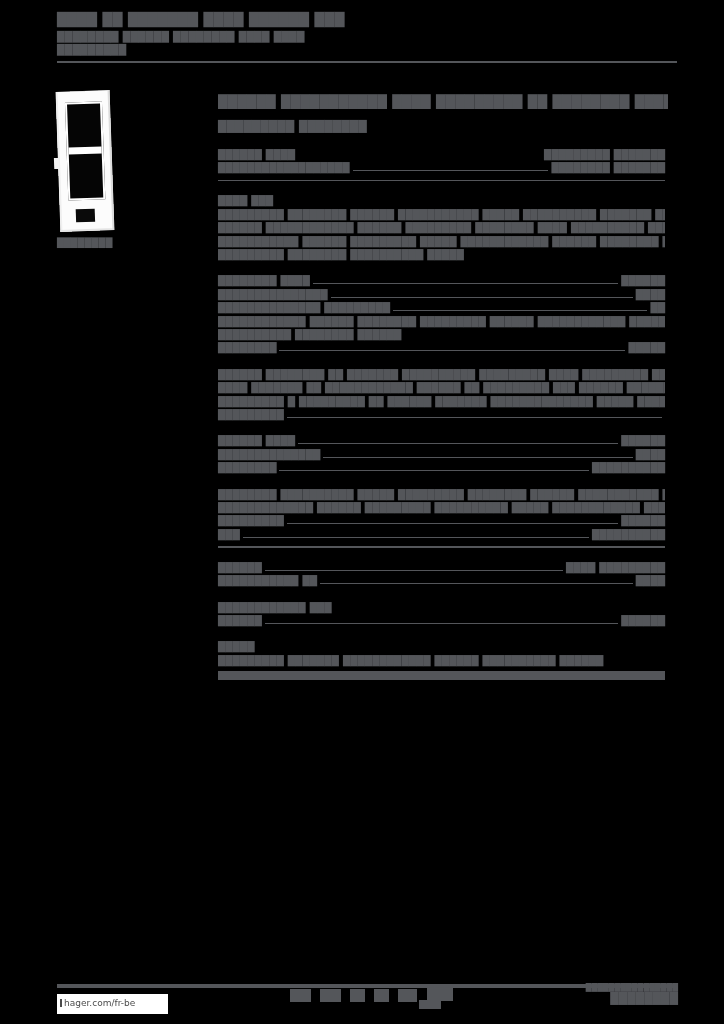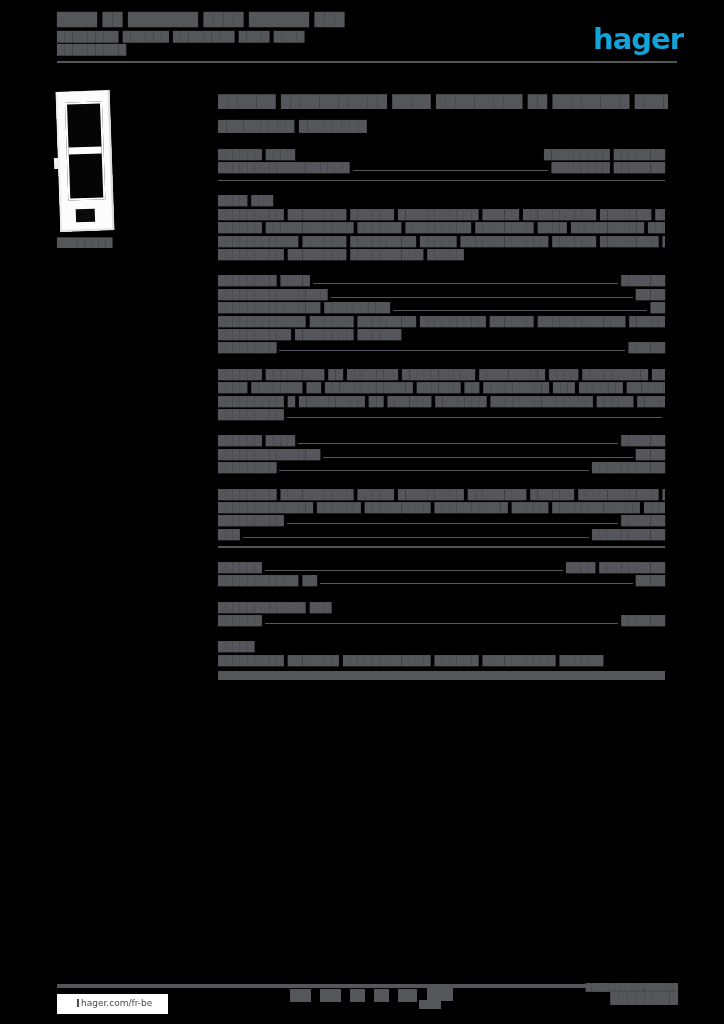--- a/index.html
+++ b/index.html
@@ -46,21 +46,21 @@
   .leader { flex:1 1 auto; border-bottom:1.2px solid #54565a; margin:0 3px; height:9px; }
   .spacerfill { flex:1 1 auto; }
   .val { flex:0 0 auto; }
   .pline { font-size:9.5px; line-height:13.4px; white-space:nowrap; overflow:hidden; }
   .rule-row { height:1.5px; background:#54565a; margin:5px 0 6px 0; }
   .bar-row { height:9px; background:#54565a; margin-top:4px; }
 
   
   .footer-rule { position:absolute; left:57px; top:984px; width:620px; height:4px; background:#54565a; }
   .footer-urlbox { position:absolute; left:57px; top:994px; width:111px; height:20px; background:#ffffff; }
-  .footer-url { display:block; margin:4px 0 0 20px; font-size:9px; color:#4b4b4b; text-decoration:none;
+  .footer-url { display:block; margin:4px 0 0 3px; font-size:9px; color:#4b4b4b; text-decoration:none;
                 white-space:nowrap; font-family:"DejaVu Sans","Liberation Sans",sans-serif; }
   .footer-url::before { content:""; display:inline-block; width:2px; height:8px; background:#4b4b4b;
                         margin-right:2px; vertical-align:-1px; }
   .cert-marks { position:absolute; left:290px; top:989px; display:flex; align-items:flex-start; }
   .cert-marks span { display:inline-block; height:13px; background:#54565a; margin-right:9px; }
   .cert-marks span:nth-of-type(1){ width:21px; }
   .cert-marks span:nth-of-type(2){ width:21px; }
   .cert-marks span:nth-of-type(3){ width:15px; }
   .cert-marks span:nth-of-type(4){ width:15px; }
   .cert-marks span:nth-of-type(5){ width:19px; }
@@ -73,21 +73,20 @@
 </head>
 <body>
 
 <div class="page">
 
   <div class="header">
     <div class="h-line1 redacted">████ ██ ███████ ████ ██████ ███</div>
     <div class="h-line2 redacted">████████ ██████ ████████ ████ ████</div>
     <div class="h-line3 redacted">█████████</div>
   </div>
-  <div class="logo">hager</div>
   <div class="header-rule"></div>
 
   <div class="door-wrap">
     <div class="door-face"></div>
     <div class="door-window">
       <div class="door-mullion"></div>
     </div>
     <div class="door-slot"></div>
     <div class="door-handle"></div>
   </div>

